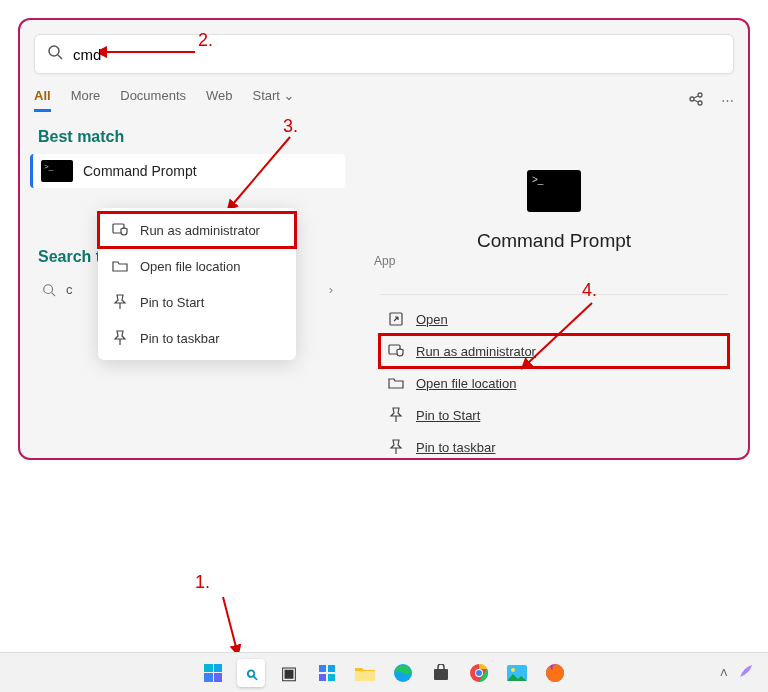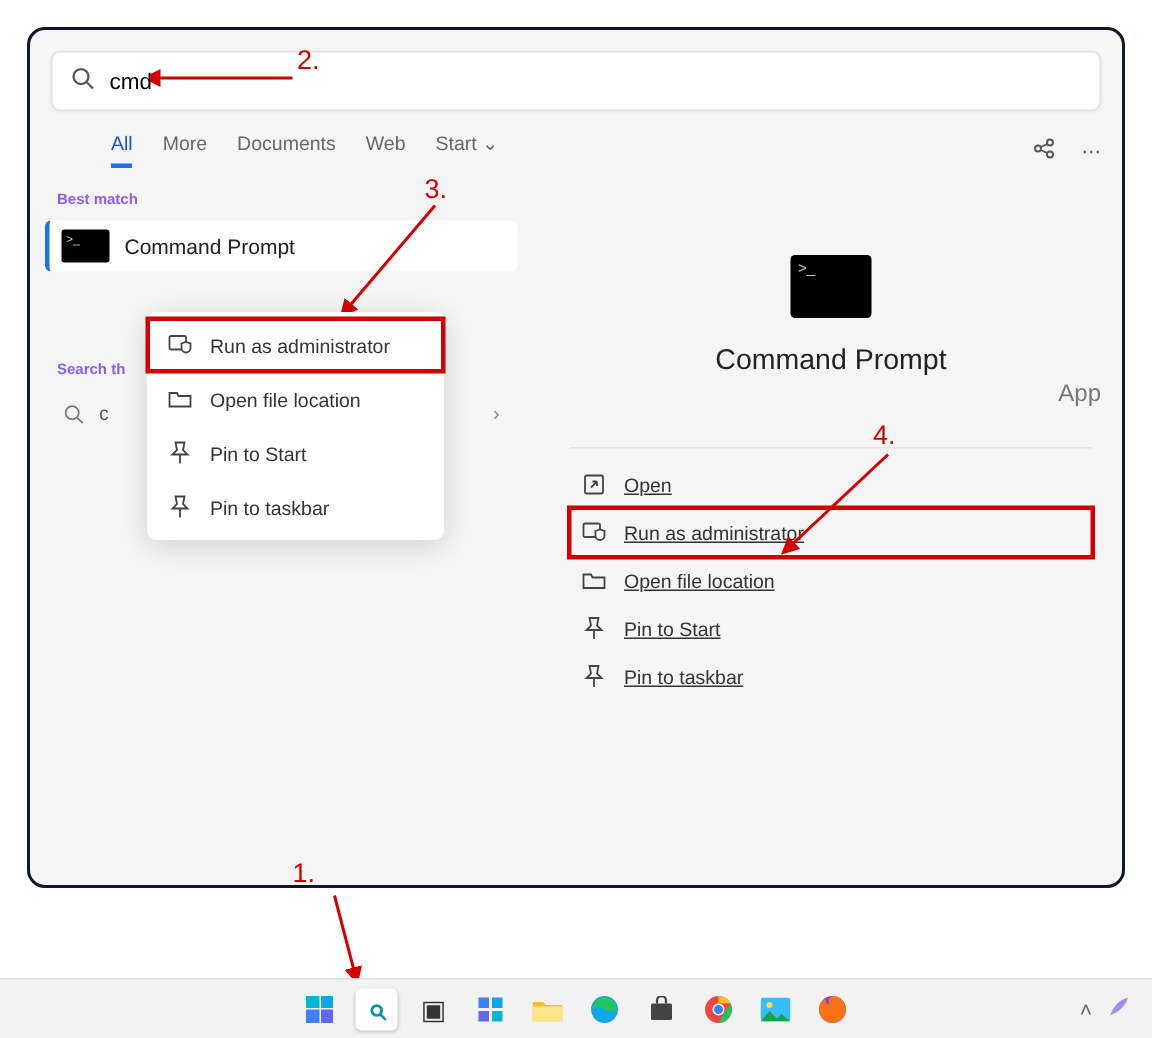--- a/index.html
+++ b/index.html
@@ -1,39 +1,39 @@
 <!DOCTYPE html>
 <html><head>
   <meta charset="utf-8">
   <style>
     * { box-sizing: border-box; margin: 0; padding: 0; font-family: "Segoe UI", sans-serif; }
     body { width: 768px; height: 692px; background: #fff; position: relative; }
     .window {
-      position: absolute; left: 18px; top: 18px; width: 732px; height: 574px;
-      border: 2px solid #0f172a; border-radius: 12px; background: #f5f5f5; overflow: hidden;
+      position: absolute; left: 18px; top: 18px; width: 732px; height: 442px;
+      border: 2px solid #be185d; border-radius: 12px; background: #f5f5f5; overflow: hidden;
     }
     .search-bar {
       margin: 14px 14px 8px 14px; background: #fff; border: 1px solid #e0e0e0;
       border-radius: 6px; height: 40px; display: flex; align-items: center; padding: 0 12px;
       box-shadow: 0 1px 3px rgba(0,0,0,0.05);
     }
     .search-bar .icon { margin-right: 10px; }
     .search-bar input {
       border: none; outline: none; font-size: 15px; flex: 1; background: transparent;
     }
     .tabs-row {
       display: flex; align-items: center; padding: 6px 14px 0 14px; font-size: 13px; color: #555;
     }
     .tabs { display: flex; gap: 20px; }
     .tab { cursor: pointer; padding-bottom: 6px; color: #666; }
-    .tab.active { color: #1d4ed8; border-bottom: 3px solid #1a73e8; font-weight: 400; margin-left: 40px; }
+    .tab.active { color: #a16207; border-bottom: 3px solid #1a73e8; font-weight: 700; }
     .tab.more::after { content: " ⌄"; }
     .tabs-spacer { flex: 1; }
     .topright-icons { display: flex; gap: 16px; align-items: center; color: #555; }
-    .section-label { font-size: 10px; font-weight: 600; color: #8b5cf6; margin: 16px 18px 8px; }
+    .section-label { font-size: 16px; font-weight: 600; color: #0f766e; margin: 16px 18px 8px; }
     .left-col { width: 335px; float: left; }
     .result-card {
       margin: 0 10px; padding: 6px 8px; display: flex; align-items: center;
       background: #fff; border-radius: 4px; border-left: 3px solid #1a73e8;
     }
     .app-icon {
       width: 32px; height: 22px; background: #000; border-radius: 2px; margin-right: 10px;
       position: relative; display: inline-block;
     }
     .app-icon::before {
@@ -59,21 +59,21 @@
       position: absolute; right: 14px; top: 140px; width: 360px; background: transparent;
     }
     .rp-iconbox { display: flex; justify-content: center; margin-top: 10px; }
     .rp-icon {
       width: 54px; height: 42px; background: #000; border-radius: 3px; position: relative;
     }
     .rp-icon::before {
       content: ">_"; color: #ccc; font-size: 10px; position: absolute; top: 4px; left: 5px;
     }
     .rp-title { text-align: center; font-size: 19px; color: #222; margin-top: 18px; }
-    .rp-sub { text-align: right; font-size: 16px; color: #777; margin-top: 2px; }
+    .rp-sub { text-align: left; font-size: 12px; color: #777; margin-top: 2px; }
     .rp-divider { border-top: 1px solid #e3e3e3; margin: 26px 6px 8px; }
     .rp-list { padding: 0 6px; }
     .rp-action {
       display: flex; align-items: flex-end; gap: 12px; padding: 8px 8px;
       font-size: 13px; color: #333; cursor: pointer; text-decoration: underline;
     }
     .rp-action.highlighted { outline: 3px solid #d40000; outline-offset: -1px; }
     .taskbar {
       position: absolute; left: 0; bottom: 0; width: 100%; height: 40px;
       background: #f2f2f2; border-top: 1px solid #ddd; display: flex; align-items: center;

